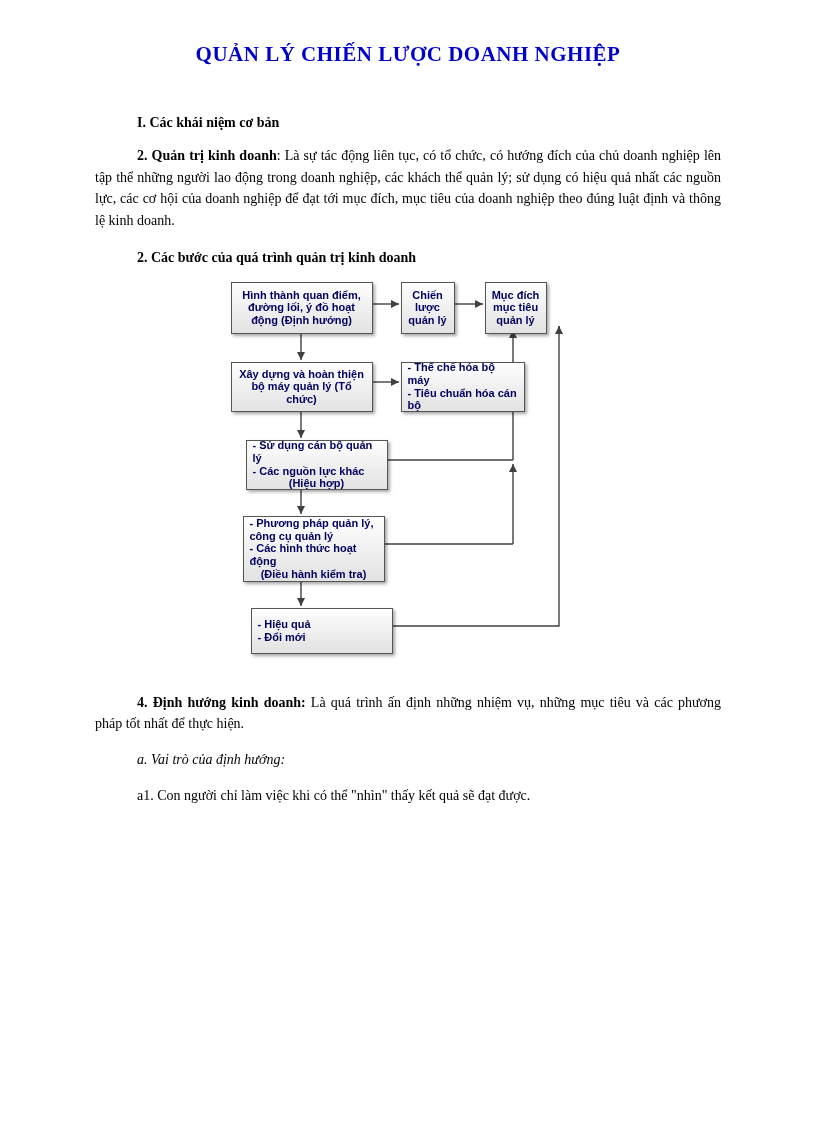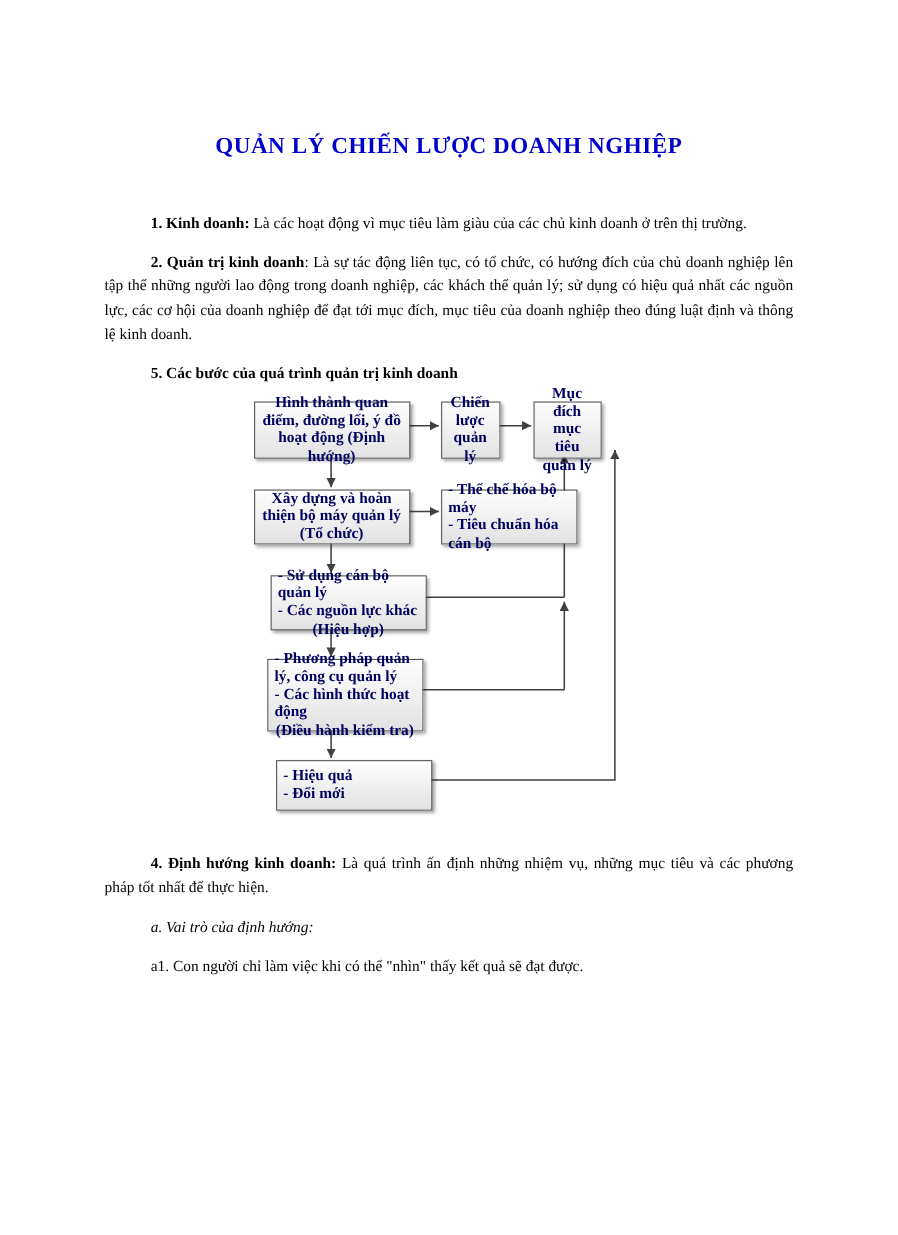--- a/index.html
+++ b/index.html
@@ -7,21 +7,21 @@
     padding: 0;
     width: 816px;
     height: 1123px;
     font-family: "Times New Roman", Times, serif;
     font-size: 14px;
     color: #000;
     background: #fff;
     position: relative;
   }
   .page {
-    padding: 120px 95px 60px 95px;
+    padding: 42px 95px 60px 95px;
   }
   .doc-title {
     color: #0000cc;
     font-weight: bold;
     text-align: center;
     font-size: 21px;
     letter-spacing: 0.5px;
     margin-bottom: 48px;
   }
   .section-heading {
@@ -42,23 +42,23 @@
   .ital { font-style: italic; }
   .diagram-wrap {
     display: flex;
     justify-content: center;
     margin: 14px 0 22px 0;
   }
   .diagram {
     position: relative;
     width: 395px;
     height: 390px;
-    font-size: 14px;
+    font-size: 11px;
     line-height: 1.15;
-    font-family: Liberation Serif, serif;
+    font-family: Liberation Sans, sans-serif;
     color: #000060;
   }
   .box {
     position: absolute;
     border: 1px solid #555;
     background: linear-gradient(to bottom, #fefefe, #e2e2e2);
     box-shadow: 2px 2px 3px rgba(0,0,0,0.35);
     padding: 5px 6px;
     text-align: center;
     display: flex;
@@ -75,30 +75,28 @@
     pointer-events: none;
   }
 </style>
 </head>
 <body>
 
 <div class="page">
 
   <div class="doc-title">QUẢN LÝ CHIẾN LƯỢC DOANH NGHIỆP</div>
 
+  <div class="section-heading">I. Các khái niệm cơ bản</div>
 
-  <div class="para">
-    <span class="lead-indent"></span><span class="bold">1. Kinh doanh:</span><span> Là các hoạt động vì mục tiêu làm giàu của các chủ kinh doanh ở trên thị trường.</span>
-  </div>
 
   <div class="para">
     <span class="lead-indent"></span><span class="bold">2. Quản trị kinh doanh</span><span>: Là sự tác động liên tục, có tổ chức, có hướng đích của chủ doanh nghiệp lên tập thể những người lao động trong doanh nghiệp, các khách thể quản lý; sử dụng có hiệu quả nhất các nguồn lực, các cơ hội của doanh nghiệp để đạt tới mục đích, mục tiêu của doanh nghiệp theo đúng luật định và thông lệ kinh doanh.</span>
   </div>
 
-  <div class="section-heading">5. Các bước của quá trình quản trị kinh doanh</div>
+  <div class="section-heading">2. Các bước của quá trình quản trị kinh doanh</div>
 
   <div class="diagram-wrap">
     <div class="diagram">
 
       <svg class="connectors">
         <defs>
           <marker id="ah" markerWidth="8" markerHeight="8" refX="6" refY="3" orient="auto">
             <path d="M0,0 L6,3 L0,6 Z" fill="#404040"></path>
           </marker>
         </defs>

